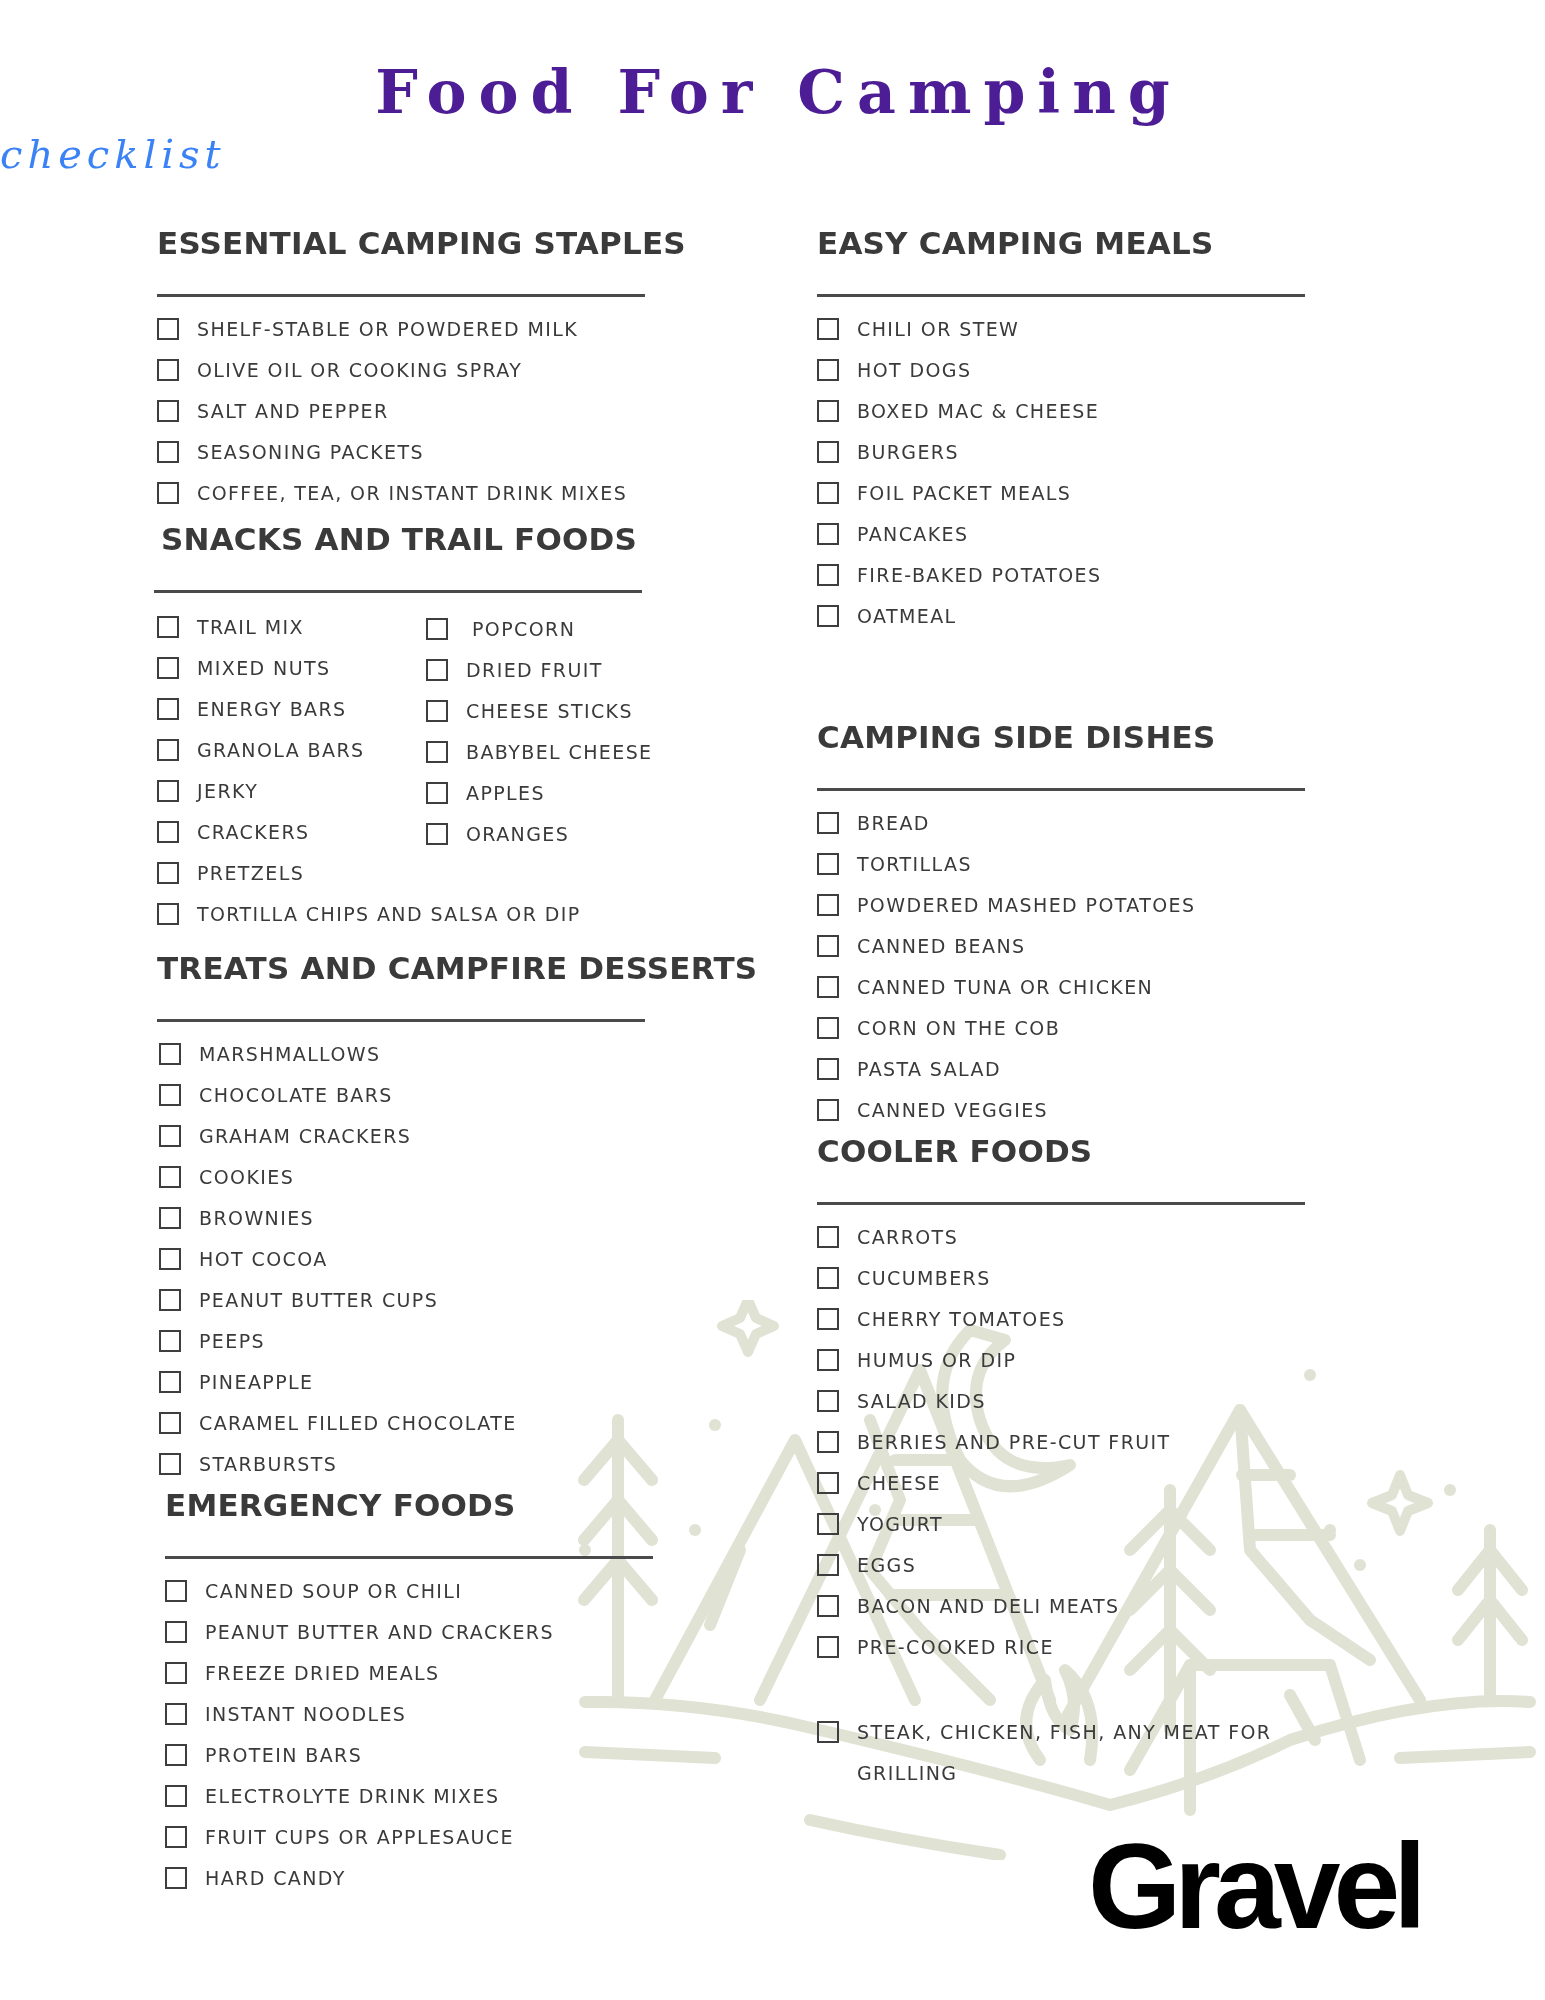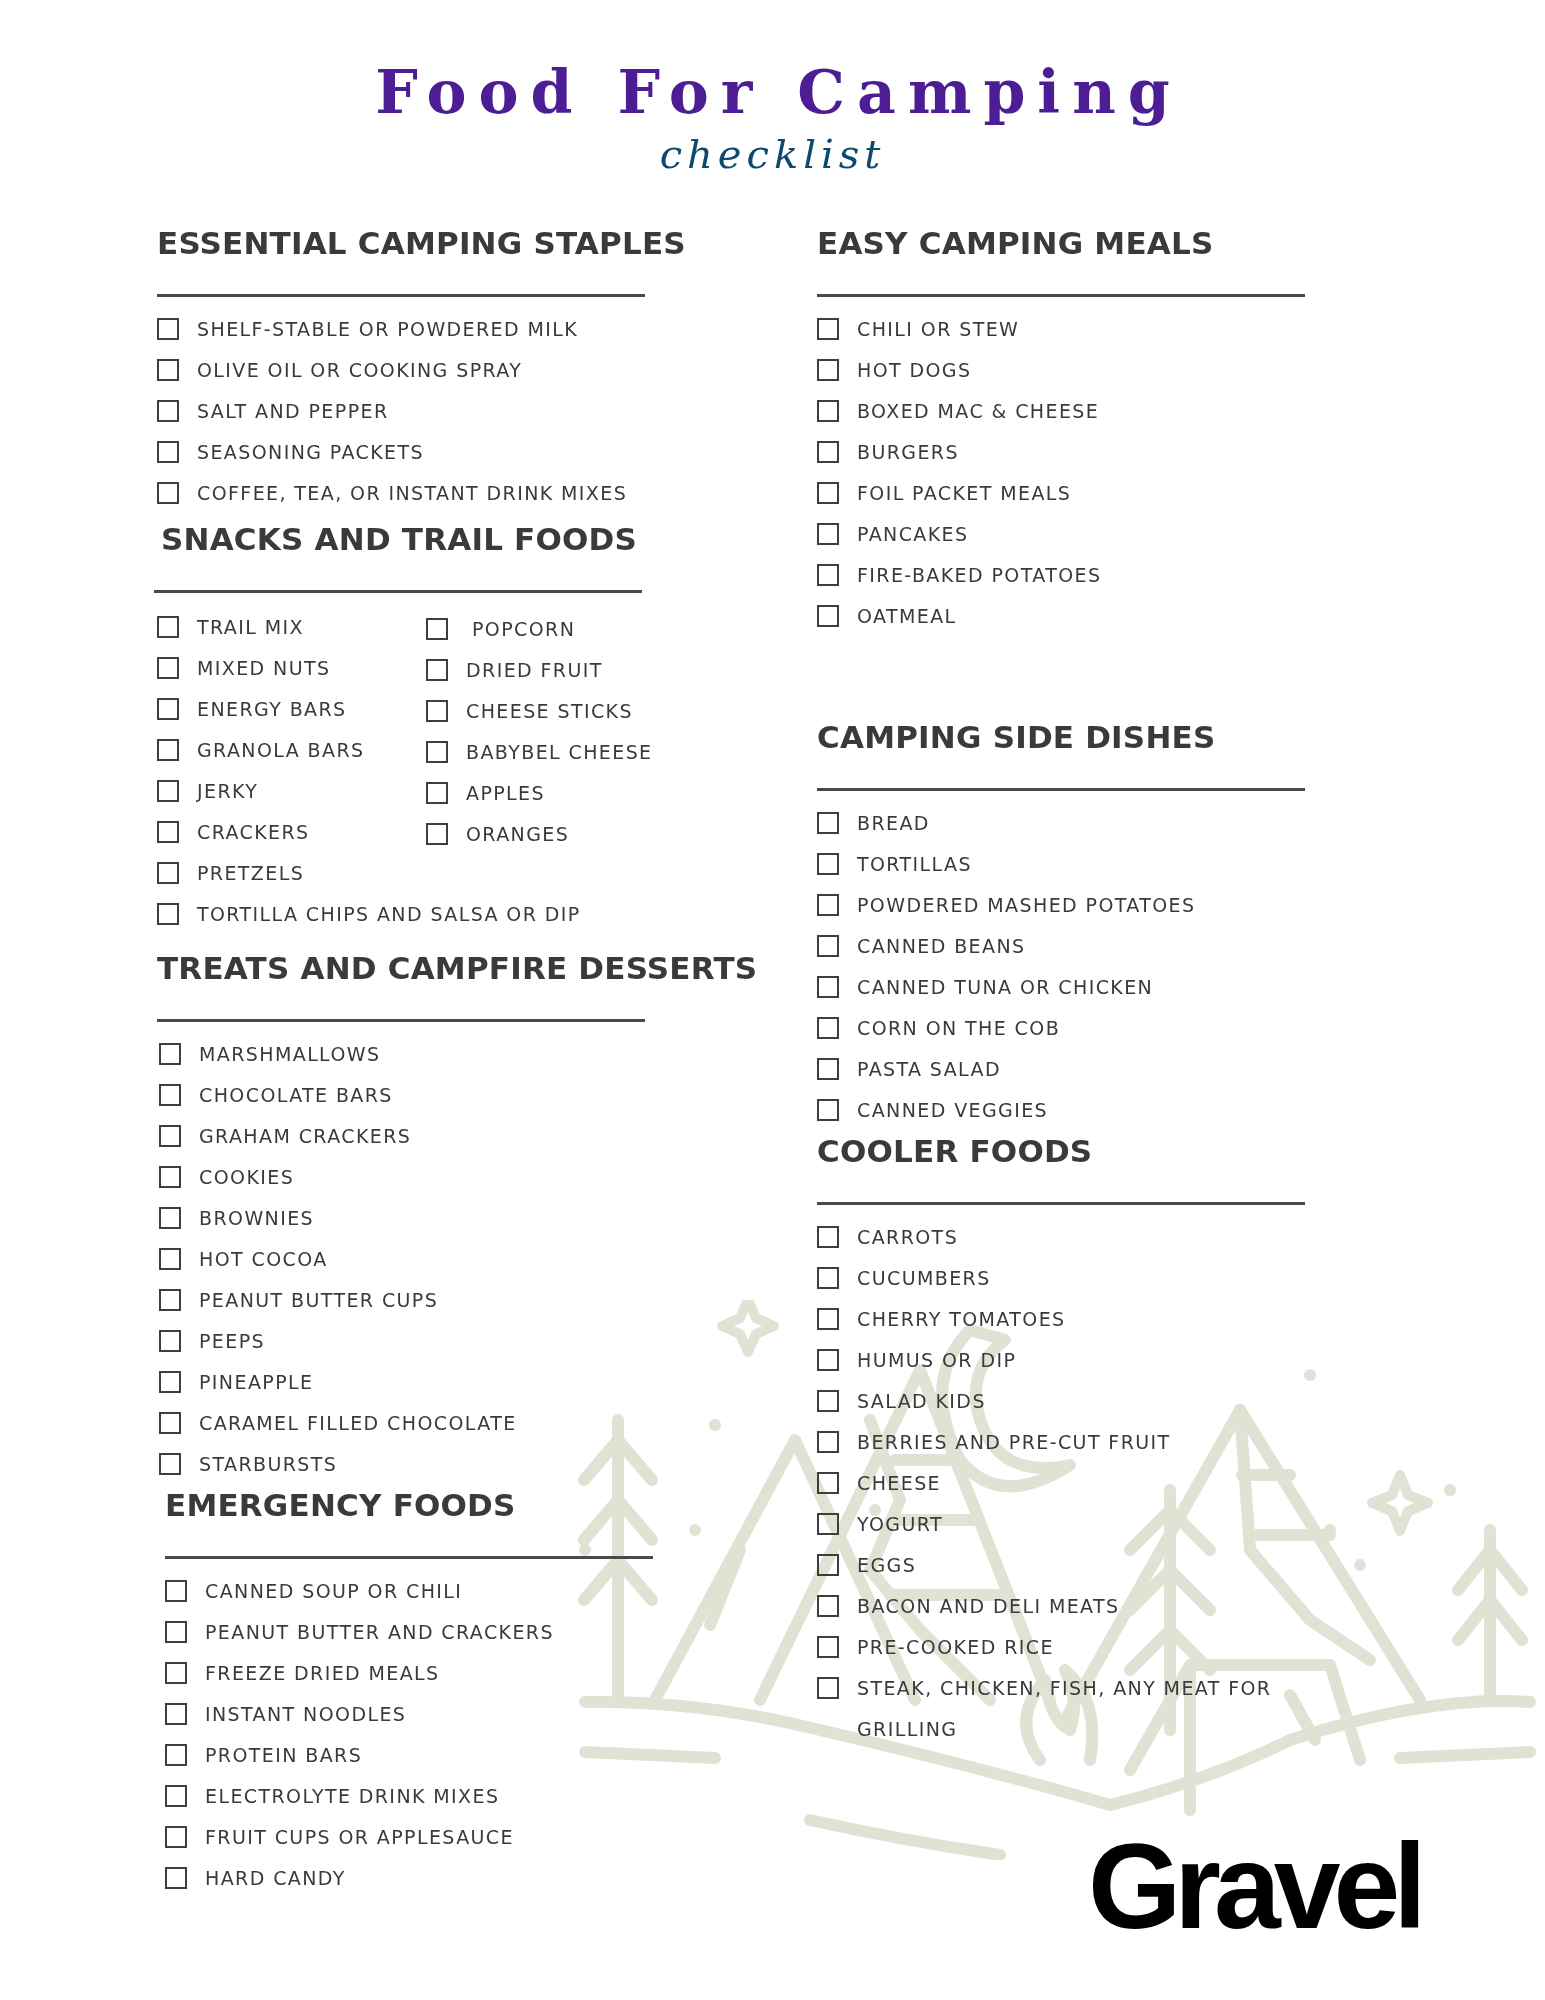--- a/index.html
+++ b/index.html
@@ -1,28 +1,28 @@
 <!DOCTYPE html>
 <html><head>
 <meta charset="utf-8">
 <style>
   html, body { margin:0; padding:0; background:#ffffff; }
   body { width:1545px; height:2000px; position:relative; overflow:hidden; font-family:"DejaVu Sans", sans-serif; color:#3a3a3a; }
   .title { position:absolute; left:0; width:1545px; top:62px; text-align:center; font-family:"DejaVu Serif", serif; font-weight:bold; font-size:60px; letter-spacing:12px; color:#4c1d95; line-height:1; padding-left:12px; box-sizing:border-box; }
-  .subtitle { position:absolute; left:0; width:1545px; top:134px; text-align:center; font-family:"DejaVu Serif", serif; font-style:italic; font-size:40px; letter-spacing:5px; color:#0c4a6e; line-height:1; }
+  .subtitle { position:absolute; left:0; width:1545px; top:134px; font-family:"DejaVu Serif", serif; font-style:italic; font-size:40px; letter-spacing:5px; color:#3b82f6; line-height:1; }
   .illustration { position:absolute; left:570px; top:1300px; width:975px; height:560px; z-index:0; }
   .section { position:absolute; z-index:1; }
   .section h2 { margin:0; font-family:"DejaVu Sans", sans-serif; font-weight:bold; font-size:31px; color:#3a3a3a; line-height:34px; white-space:nowrap; letter-spacing:0.2px; }
   .section .rule { height:3px; background:#4a4a4a; margin-top:34px; margin-bottom:18px; }
   .items { list-style:none; margin:0; padding:0; }
   .item { display:flex; align-items:flex-start; height:41px; }
   .box { width:22px; height:22px; border:2px solid #3e3e3e; box-sizing:border-box; flex:0 0 auto; margin-top:3px; background:transparent; cursor:pointer; }
   .label { margin-left:18px; font-size:19px; letter-spacing:1.4px; color:#3a3a3a; line-height:28px; white-space:nowrap; }
   .label.wrap { white-space:normal; line-height:41px; margin-top:-6px; width:430px; }
-  .item.tall { height:84px; }
+  .item.tall { height:84px;margin-top:44px; }
   .col2 { position:absolute;text-align:right; }
   .logo { position:absolute; left:1088px; top:1826px; font-family:Liberation Sans, sans-serif; font-weight:bold; font-size:120px; letter-spacing:-7px; color:#000; line-height:1; z-index:2; }
 </style>
 </head>
 <body>
 
 <div class="title">Food For Camping</div>
 <div class="subtitle">checklist</div>
 
 <svg class="illustration" viewBox="0 0 975 560" fill="none" stroke="#e0e2d4" stroke-width="12" stroke-linecap="round" stroke-linejoin="round">

